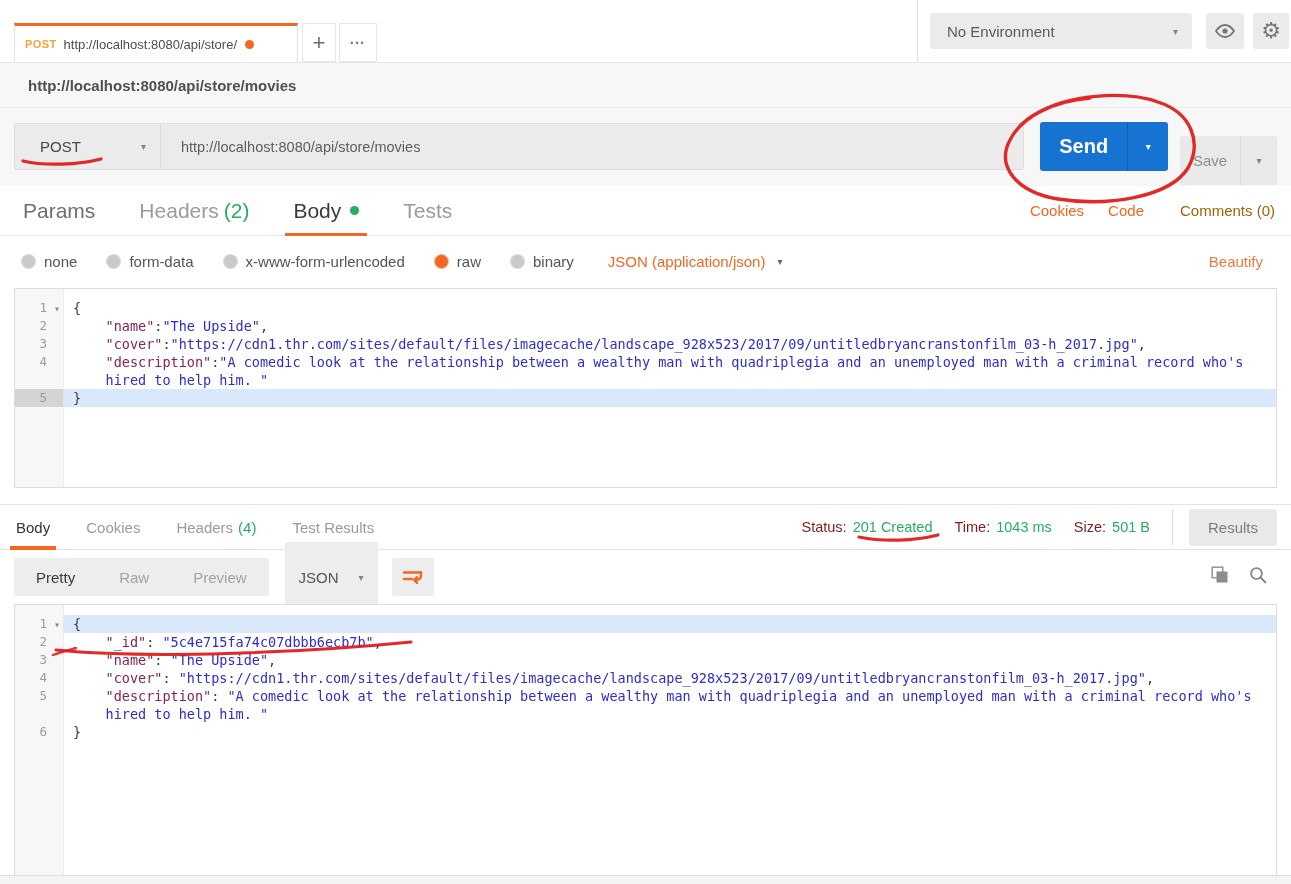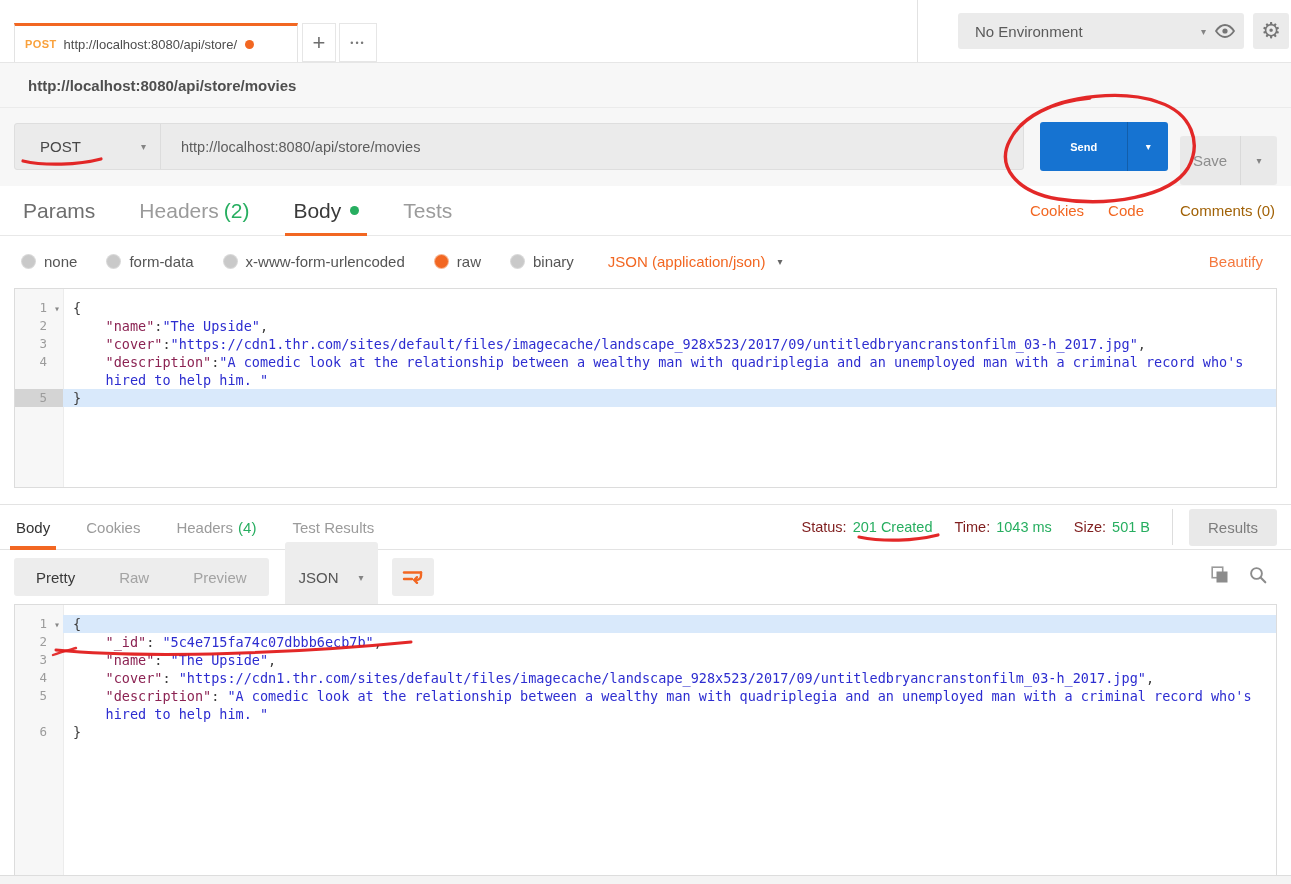--- a/index.html
+++ b/index.html
@@ -21,21 +21,21 @@
   .tab-url{font-size:13px;color:#4d4d4d;white-space:nowrap;}
   .tab-dot{width:9px;height:9px;border-radius:50%;background:#f26722;margin-left:8px;flex:none;}
   .tab-new,.tab-more{
     position:absolute;top:23px;height:39px;box-sizing:border-box;background:#fff;
     border:1px solid #e6e6e6;display:flex;align-items:center;justify-content:center;color:#6e6e6e;
   }
   .tab-new{left:302px;width:34px;font-size:22px;font-weight:300;}
   .tab-more{left:339px;width:38px;font-size:9px;letter-spacing:2px;color:#7a7a7a;}
   .env-select{
     position:absolute;left:930px;top:13px;width:262px;height:36px;background:#ebebeb;border-radius:3px;
-    display:flex;align-items:center;padding:0 14px 0 17px;box-sizing:border-box;font-size:15px;color:#5a5a5a;margin-left:28px;
+    display:flex;align-items:center;padding:0 14px 0 17px;box-sizing:border-box;font-size:15px;color:#5a5a5a;
   }
   .caret{font-size:10px;color:#848484;}
   .env-select .caret{margin-left:auto;}
   .icon-btn{position:absolute;top:13px;width:38px;height:36px;background:#ebebeb;border-radius:3px;
     display:flex;align-items:center;justify-content:center;color:#757575;}
   .icon-btn.eye{left:1206px;}
   .icon-btn.gear{left:1253px;width:36px;font-size:22px;line-height:1;}
   
   .title-bar{height:46px;background:#f7f7f7;border-top:1px solid #e6e6e6;border-bottom:1px solid #ebebeb;
     box-sizing:border-box;display:flex;align-items:center;}
@@ -43,21 +43,21 @@
   
   .request-bar{height:78px;background:#f7f7f7;position:relative;}
   .url-group{position:absolute;left:14px;top:15px;width:1010px;height:47px;background:#ebebeb;
     border:1px solid #dedede;border-radius:3px;box-sizing:border-box;display:flex;align-items:center;}
   .method-select{width:146px;height:100%;display:flex;align-items:center;box-sizing:border-box;
     padding:0 14px 0 25px;border-right:1px solid #dcdcdc;font-size:15px;color:#474747;}
   .method-select .caret{margin-left:auto;}
   .url-input{flex:1;padding-left:20px;font-size:14.5px;color:#5d5d5d;white-space:nowrap;}
   .send-group{position:absolute;left:1040px;top:14px;width:128px;height:49px;background:#1673d1;
     border-radius:3px;display:flex;color:#fff;}
-  .send-main{width:88px;display:flex;align-items:center;justify-content:center;font-size:11px;font-weight:bold;}
+  .send-main{width:88px;display:flex;align-items:center;justify-content:center;font-size:20px;font-weight:bold;}
   .send-caret{width:40px;display:flex;align-items:center;justify-content:center;
     border-left:1px solid rgba(0,0,0,.18);}
   .send-caret .caret{color:#fff;}
   .save-group{position:absolute;left:1180px;top:28px;width:97px;height:49px;background:#e9e9e9;
     border-radius:3px;display:flex;color:#8d8d8d;}
   .save-main{width:60px;display:flex;align-items:center;justify-content:center;font-size:15px;}
   .save-caret{flex:1;display:flex;align-items:center;justify-content:center;border-left:1px solid #d9d9d9;}
   
   .req-tabs{height:50px;background:#fff;border-bottom:1px solid #e8e8e8;box-sizing:border-box;
     display:flex;align-items:stretch;padding-left:20px;}

